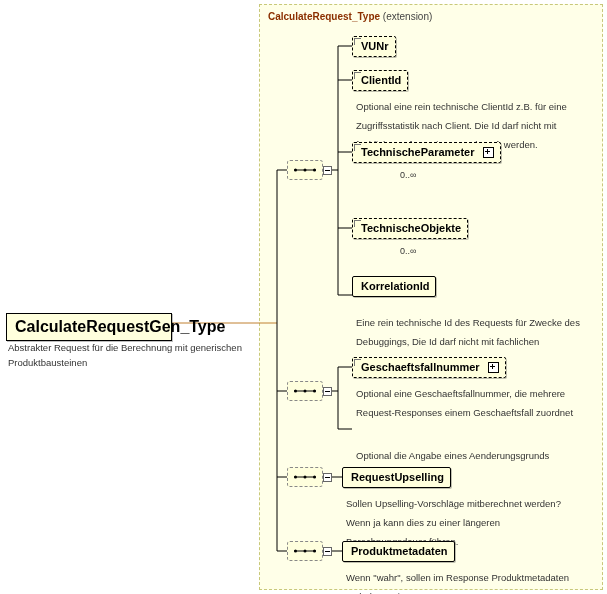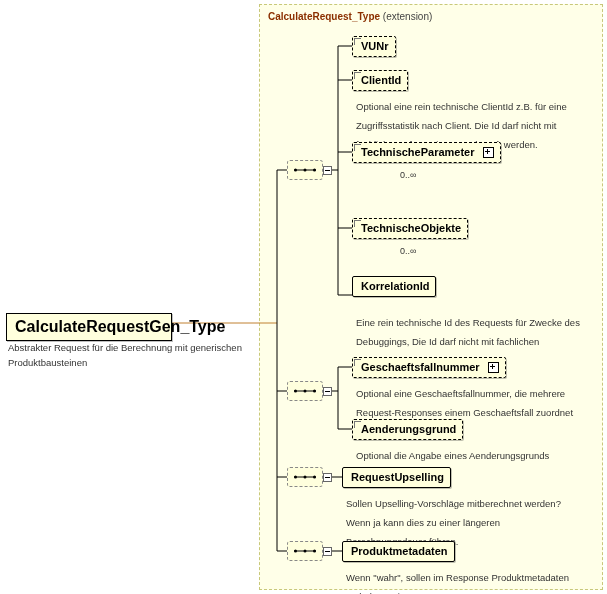--- a/index.html
+++ b/index.html
@@ -312,24 +312,20 @@
   </div>
   <div class="ann" style="left:356px; top:313px; width:230px;">Eine rein technische Id des Requests für Zwecke des Debuggings, Die Id darf nicht mit fachlichen Informationen verknüpft werden.</div>
 
   <div class="node dashed" style="left:352px; top:357px;">
     <span class="dogear"></span>
     <span>Geschaeftsfallnummer</span>
     <span class="plusbox"></span>
   </div>
   <div class="ann" style="left:356px; top:384px; width:226px;">Optional eine Geschaeftsfallnummer, die mehrere Request-Responses einem Geschaeftsfall zuordnet</div>
 
-  <div class="node dashed" style="left:352px; top:419px;">
-    <span class="dogear"></span>
-    <span>Aenderungsgrund</span>
-  </div>
   <div class="ann" style="left:356px; top:446px; width:240px;">Optional die Angabe eines Aenderungsgrunds</div>
 
   <div class="node" style="left:342px; top:467px;">
     <span>RequestUpselling</span>
   </div>
   <div class="ann" style="left:346px; top:494px; width:230px;">Sollen Upselling-Vorschläge mitberechnet werden? Wenn ja kann dies zu einer längeren Berechnungsdauer führen.</div>
 
   <div class="node" style="left:342px; top:541px;">
     <span>Produktmetadaten</span>
   </div>

